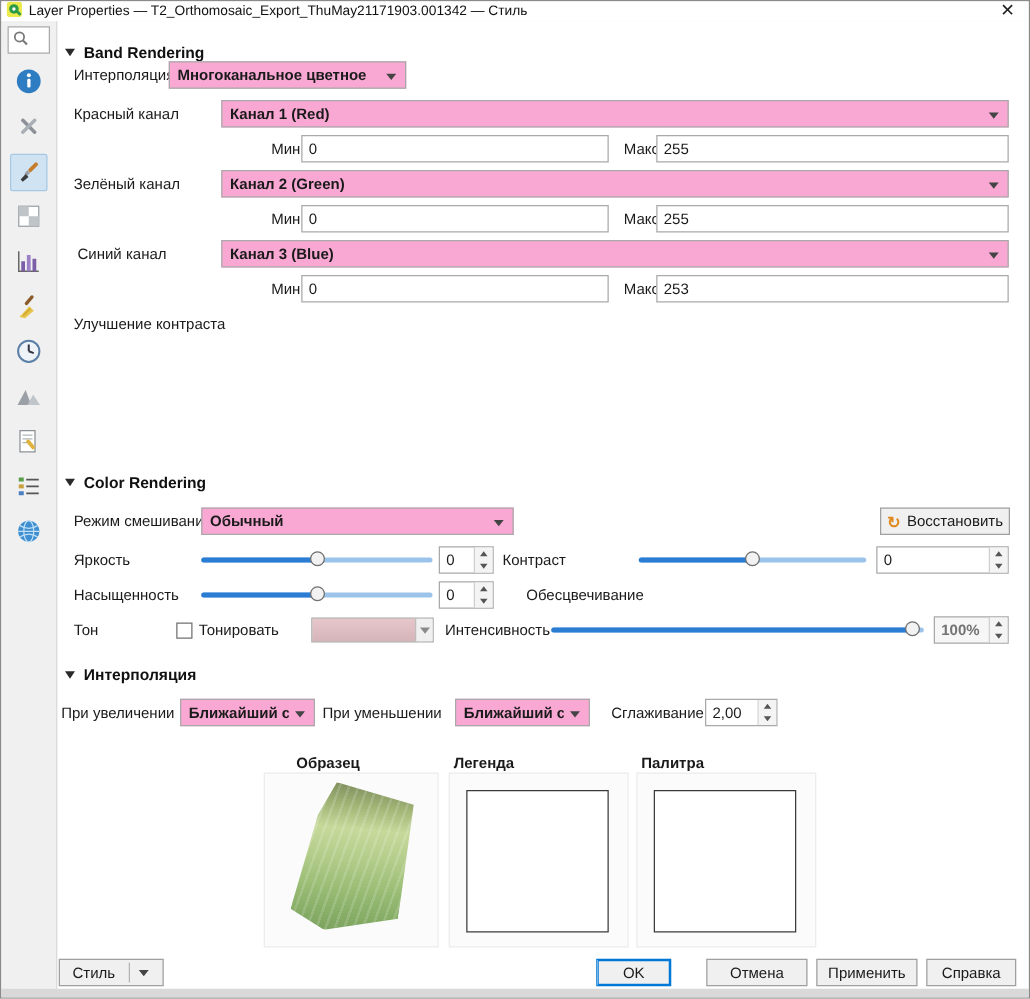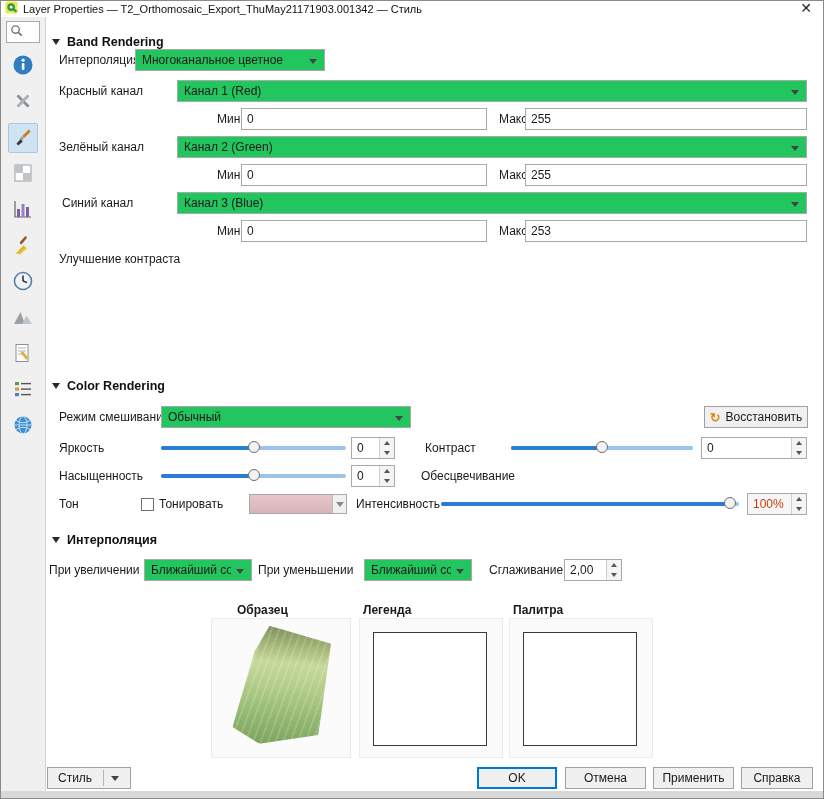--- a/index.html
+++ b/index.html
@@ -22,33 +22,33 @@
   .main { position:absolute; left:45px; top:16px; right:0; bottom:7px; background:#ffffff; }
   .bottom-edge { position:absolute; left:0; bottom:0; right:0; height:7px; background:#d9d9d9; }
 
   .sect { position:absolute; display:flex; align-items:center; gap:7px; font-weight:bold; font-size:12.5px; color:#101010; height:18px; white-space:nowrap; }
   .tri-down { width:0; height:0; border-left:4px solid transparent; border-right:4px solid transparent; border-top:6px solid #2a2a2a; display:inline-block; }
   .tri-right { width:0; height:0; border-top:4px solid transparent; border-bottom:4px solid transparent; border-left:6px solid #2a2a2a; display:inline-block; }
 
   .lbl { position:absolute; height:22px; line-height:22px; white-space:nowrap; color:#1a1a1a; }
   .blbl { position:absolute; height:16px; line-height:16px; font-weight:bold; white-space:nowrap; }
 
-  .combo { position:absolute; height:22px; background:#22c55e; border:1px solid #a9a9a9; display:flex; align-items:center; padding:0 20px 0 6px; }
+  .combo { position:absolute; height:22px; background:#f9a8d4; border:1px solid #a9a9a9; display:flex; align-items:center; padding:0 20px 0 6px;font-weight:bold; }
   .combo-text { white-space:nowrap; overflow:hidden; }
   .combo-arrow { position:absolute; right:7px; top:9px; width:0; height:0; border-left:4px solid transparent; border-right:4px solid transparent; border-top:5px solid #444; }
 
   .tinput { position:absolute; height:22px; background:#fff; border:1px solid #a9a9a9; padding:0 5px; font-family:"Liberation Sans", sans-serif; font-size:12px; color:#1a1a1a; }
 
   .spin { position:absolute; height:22px; background:#fff; border:1px solid #a9a9a9; display:flex; }
   .spin-val { flex:1; line-height:20px; padding-left:5px; overflow:hidden; white-space:nowrap; }
   .spin-btns { width:15px; border-left:1px solid #cfcfcf; display:flex; flex-direction:column; }
   .sp-up, .sp-down { flex:1; display:flex; align-items:center; justify-content:center; background:#f4f4f4; }
   .sp-up::after { content:""; width:0; height:0; border-left:3px solid transparent; border-right:3px solid transparent; border-bottom:4px solid #555; }
   .sp-down::after { content:""; width:0; height:0; border-left:3px solid transparent; border-right:3px solid transparent; border-top:4px solid #555; }
-  .spin.disabled .spin-val { color:#c2410c; }
+  .spin.disabled .spin-val { color:#737373;font-weight:bold; }
   .spin.disabled { background:#f6f6f6; }
 
   .slider { position:absolute; height:22px; }
   .sl-track { position:absolute; left:0; right:0; top:9px; height:4px; background:#9cc3ea; border-radius:2px; }
   .sl-fill { height:4px; background:#2b7cd3; border-radius:2px; }
   .sl-handle { position:absolute; top:4px; width:12px; height:12px; margin-left:-6px; background:#f2f2f2; border:1px solid #6f6f6f; border-radius:50%; }
 
   .btn { position:absolute; height:22px; background:#f0f0f0; border:1px solid #a0a0a0; display:flex; align-items:center; justify-content:center; gap:5px; font-size:12px; color:#1a1a1a; white-space:nowrap; }
   .btn.ok-focus { border:1px solid #0078d7; box-shadow:inset 0 0 0 1px #0078d7; }
   .reset-icon { color:#e08a1e; font-weight:bold; font-size:13px; }
@@ -251,21 +251,21 @@
         </div>
       <div class="sl-handle" style="left:50%"></div>
     </div>
     <div class="spin" style="left:305px;top:420px;width:44px">
       <span class="spin-val">0</span>
       <span class="spin-btns">
           <span class="sp-up"></span>
           <span class="sp-down"></span>
         </span>
     </div>
-    <span class="lbl" style="left:379px;top:420px">Контраст</span>
+    <span class="lbl" style="left:356px;top:420px">Контраст</span>
     <div class="slider" style="left:465px;top:420px;width:182px">
       <div class="sl-track">
           <div class="sl-fill" style="width:50%"></div>
         </div>
       <div class="sl-handle" style="left:50%"></div>
     </div>
     <div class="spin" style="left:655px;top:420px;width:106px">
       <span class="spin-val">0</span>
       <span class="spin-btns">
           <span class="sp-up"></span>
@@ -347,21 +347,21 @@
     </div>
     <div class="panel" style="left:463px;top:601px;width:144px;height:140px">
       <div class="inner-rect"></div>
     </div>
 
     <div class="btn style-btn" style="left:1px;top:750px;width:84px">
       <span>Стиль</span>
       <span class="split-sep"></span>
       <span class="combo-arrow"></span>
     </div>
-    <div class="btn ok-focus" style="left:431px;top:750px;width:80px">
+    <div class="btn ok-focus" style="left:431px;top:750px;width:60px">
       <span>OK</span>
     </div>
     <div class="btn" style="left:519px;top:750px;width:81px">
       <span>Отмена</span>
     </div>
     <div class="btn" style="left:607px;top:750px;width:81px">
       <span>Применить</span>
     </div>
     <div class="btn" style="left:695px;top:750px;width:72px">
       <span>Справка</span>

